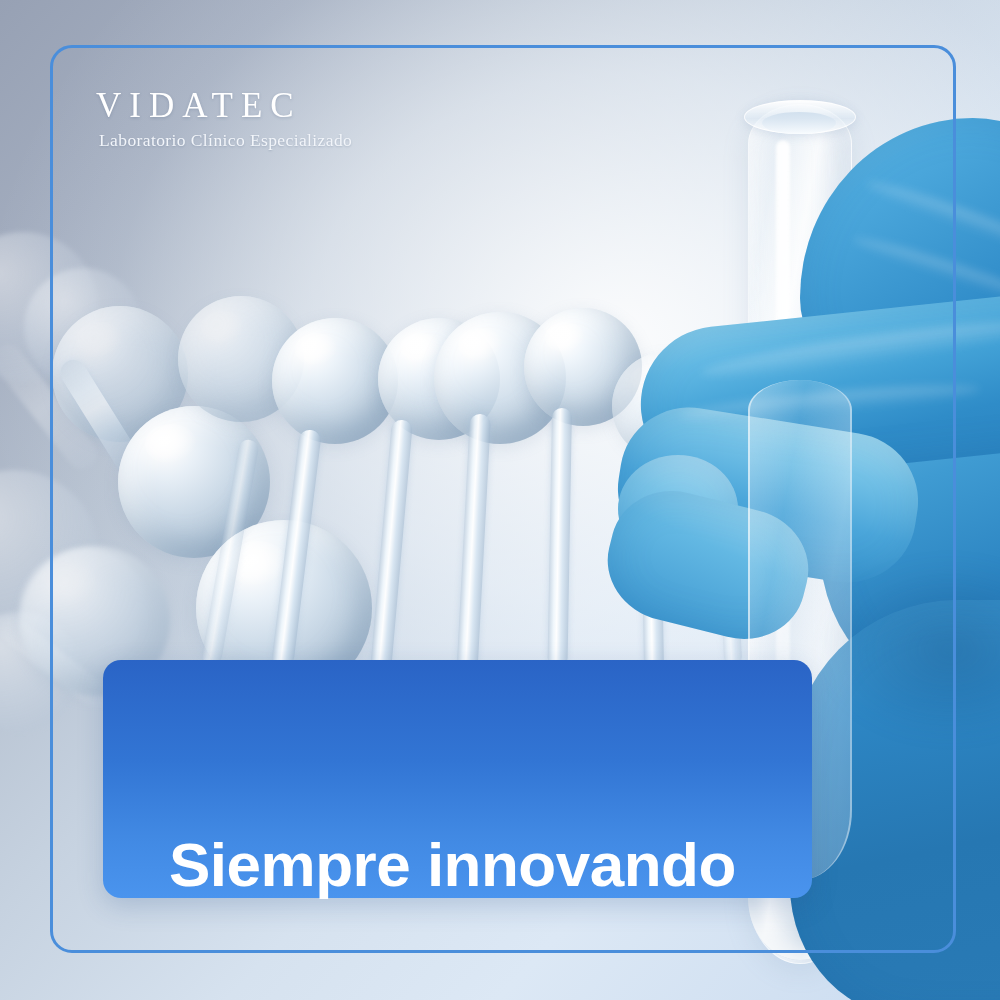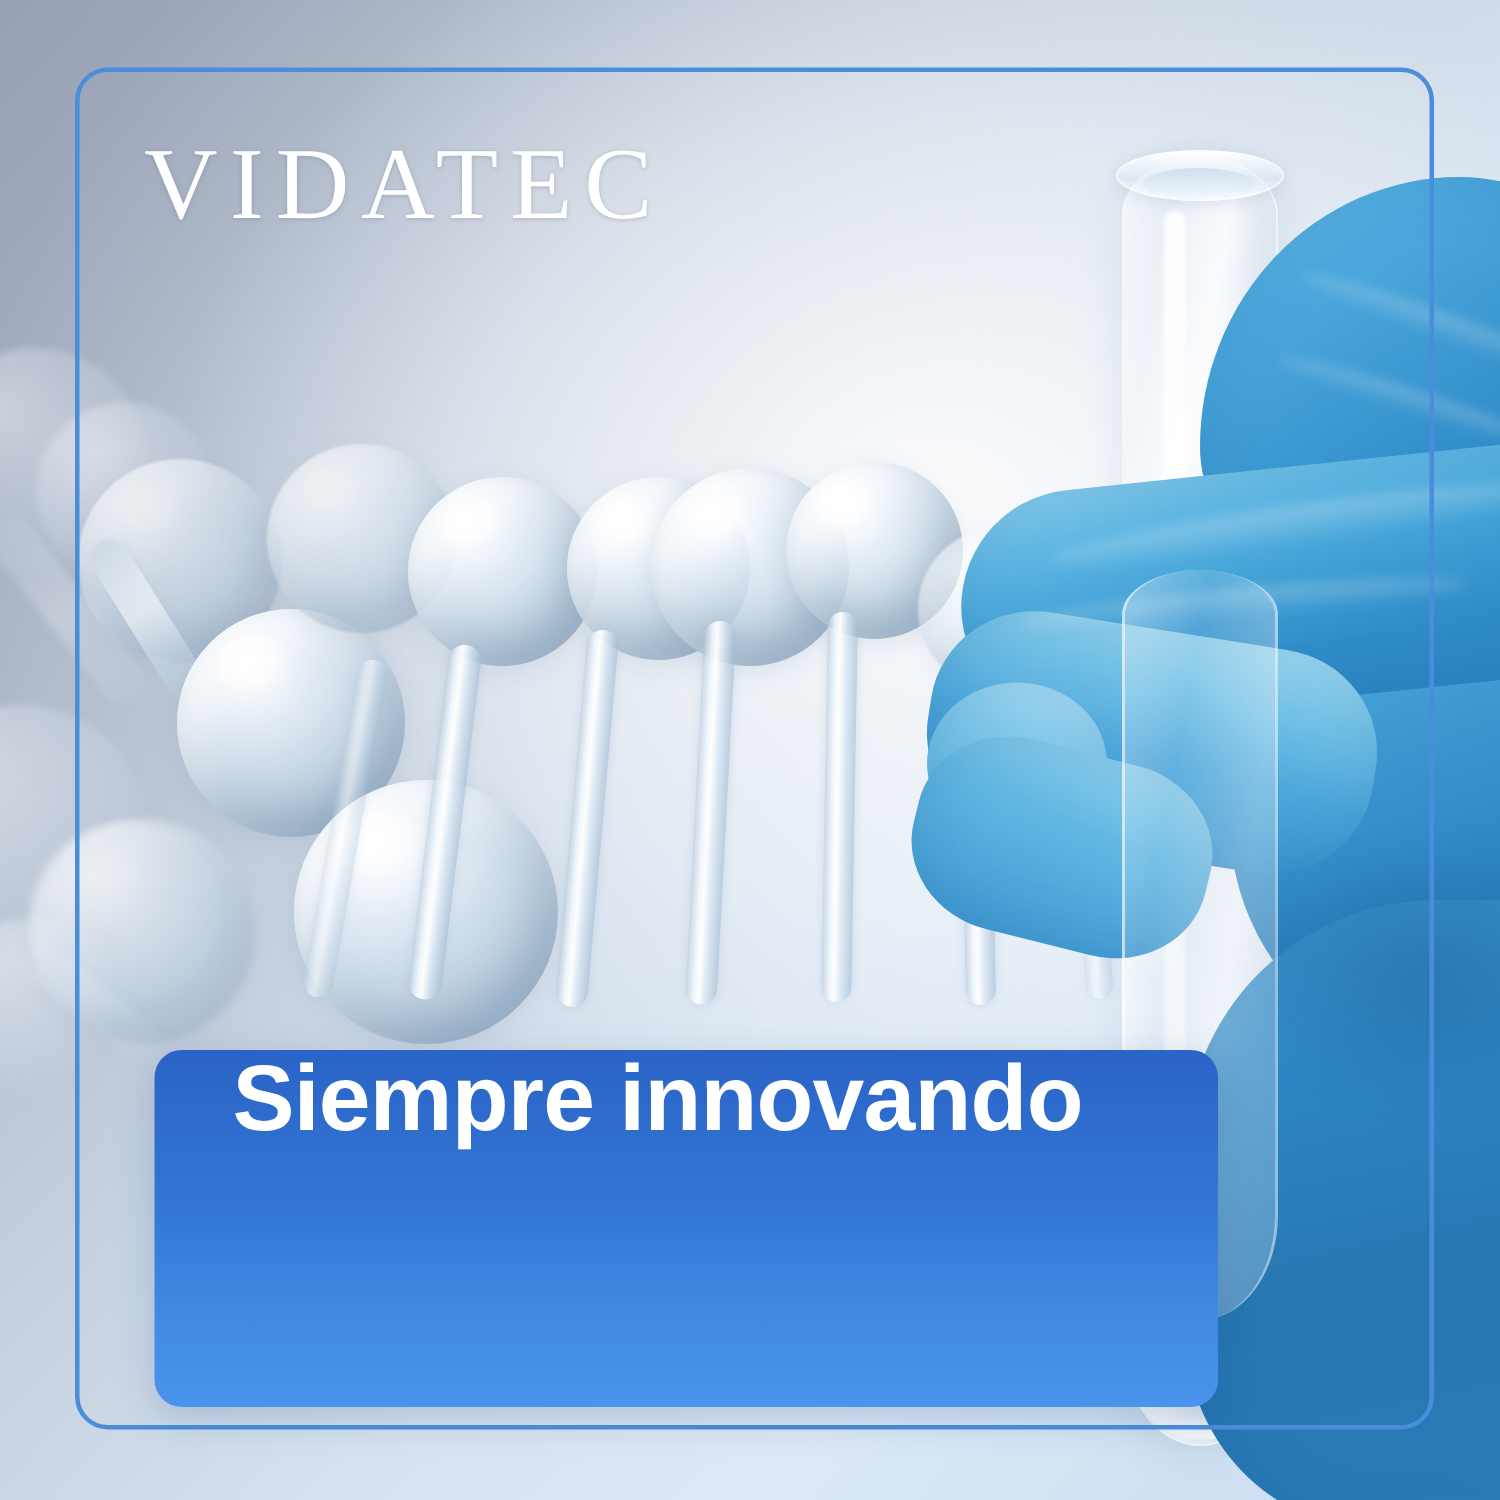--- a/index.html
+++ b/index.html
@@ -160,40 +160,39 @@
     width:906px; height:908px;
     border:3px solid #4a8edb;
     border-radius:22px;
     pointer-events:none;
   }
 
   
   #logo { position:absolute; left:96px; top:88px; }
   #logo-word {
     font-family:"Liberation Serif", serif;
-    font-size:68px; letter-spacing:8px; color:#ffffff; line-height:1;
+    font-size:35px; letter-spacing:8px; color:#ffffff; line-height:1;
     text-shadow:0 1px 3px rgba(80,100,130,0.30);
   }
   #logo-sub {
     font-family:"Liberation Serif", serif;
     font-size:17.5px; color:#f2f5fa; letter-spacing:.4px;
     margin-top:7px; margin-left:3px;
     text-shadow:0 1px 2px rgba(80,100,130,0.28);
   }
 
   
   #banner {
     position:absolute; left:103px; top:660px;
     width:709px; height:238px;
     border-radius:18px;
     background:linear-gradient(180deg,#2a64c6 0%, #3275d4 42%, #4189e3 74%, #4a94ee 100%);
     box-shadow:0 8px 26px rgba(40,80,140,0.22);
-    display:flex; flex-direction:column; justify-content:flex-start;
-    padding:0 52px;
-    margin-top:40px;
+    display:flex; flex-direction:column; justify-content:flex-end;
+    padding:0 66px;
   }
   .headline {
     color:#ffffff; font-weight:bold; font-size:62px; line-height:1.06;
     letter-spacing:-0.5px; white-space:nowrap;
   }
   #headline-2 { margin-top:4px; }
 </style>
 </head>
 <body>
 
@@ -252,19 +251,20 @@
 
     <div style="position:absolute;left:748px;top:380px;width:104px;height:500px;border-radius:52px/30px 30px 70px 70px;
                 background:linear-gradient(100deg, rgba(255,255,255,0.34) 0%, rgba(255,255,255,0.12) 30%, rgba(255,255,255,0.30) 62%, rgba(205,222,238,0.28) 100%);
                 border-left:2px solid rgba(255,255,255,0.55);border-right:2px solid rgba(235,244,251,0.45);"></div>
   </div>
 
   <div id="frame"></div>
 
   <div id="logo">
     <div id="logo-word">VIDATEC</div>
+    <div id="logo-sub">Laboratorio Clínico Especializado</div>
   </div>
 
   <div id="banner">
     <div class="headline" id="headline-1">Siempre innovando</div>
   </div>
 
 </div>
 
 </body></html>

